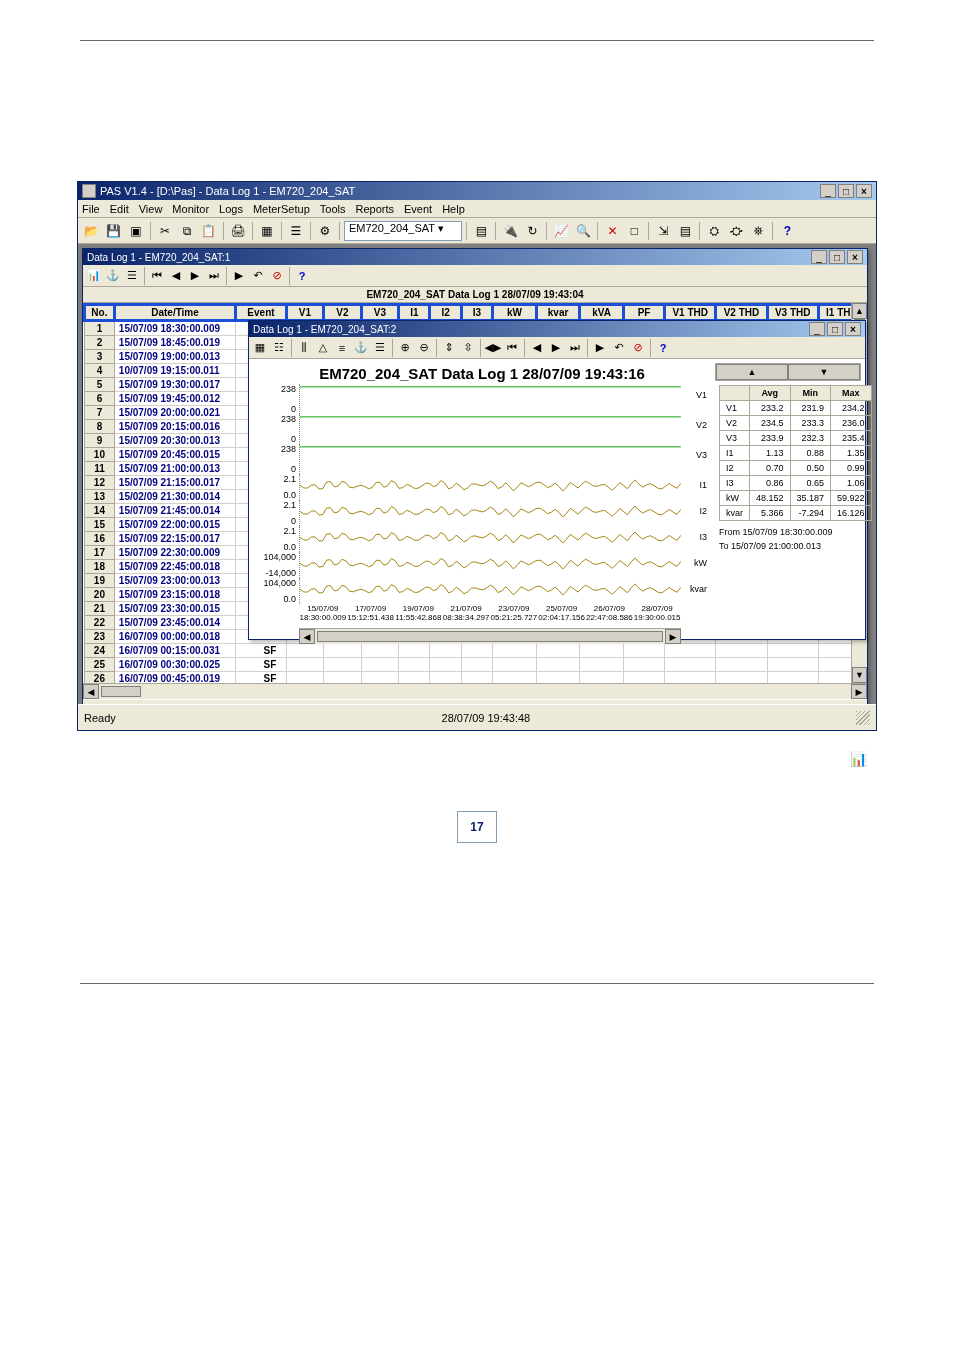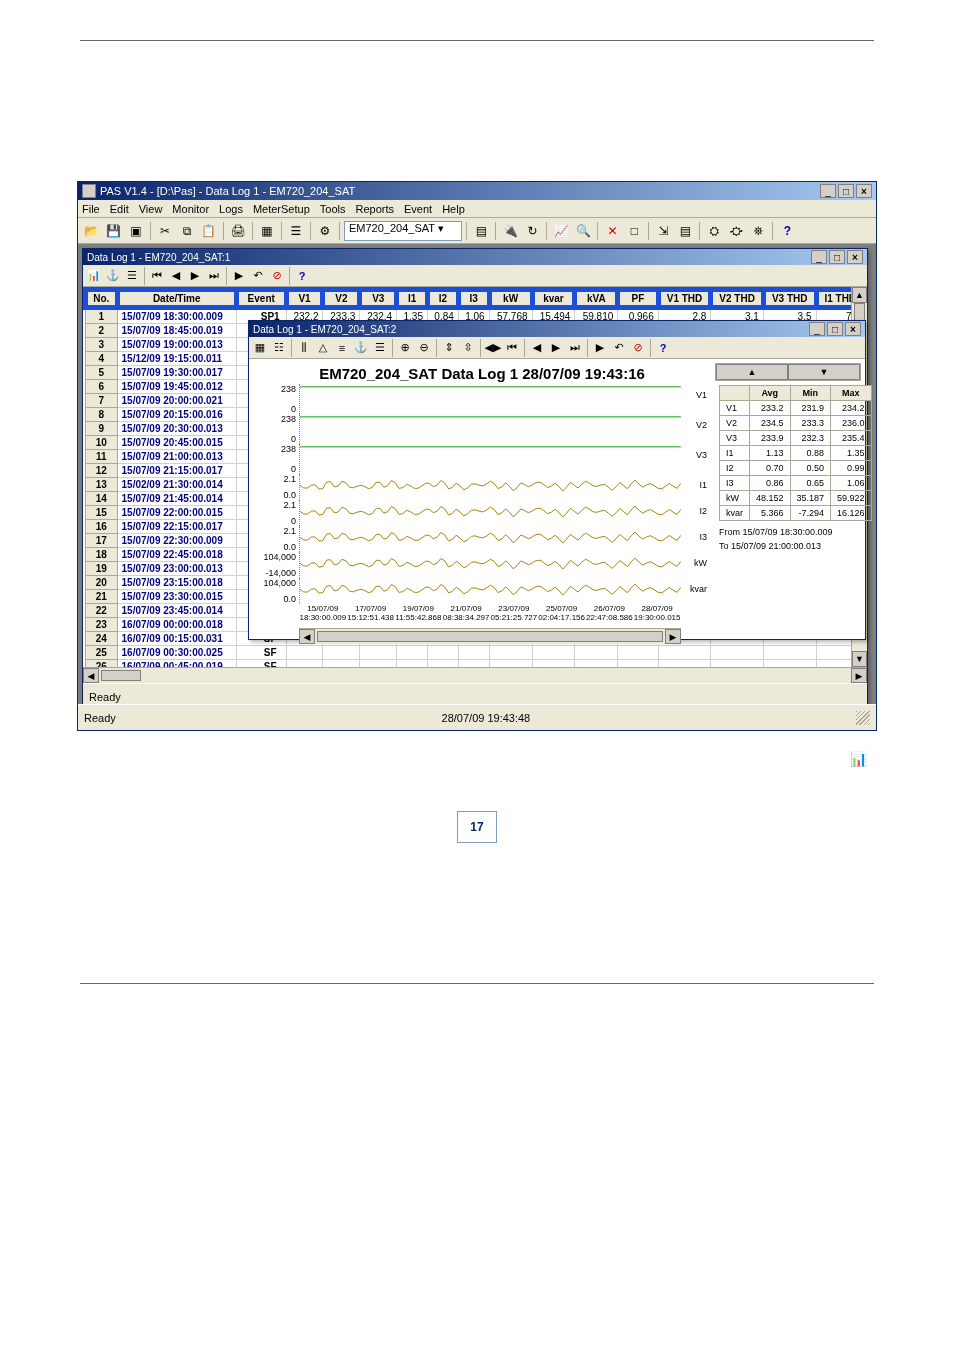--- a/index.html
+++ b/index.html
@@ -27,21 +27,21 @@
   .statusbar .grip { width: 14px; height: 14px; background: repeating-linear-gradient(135deg,#aca899 0,#aca899 1px,transparent 1px,transparent 3px); }
 
   
   .child-window { position: absolute; border: 1px solid #0a246a; background: #ece9d8; box-shadow: 2px 2px 4px rgba(0,0,0,0.3); }
   .child-titlebar { background: linear-gradient(to right, #0a246a, #a6caf0); color: #fff; height: 16px; display: flex; align-items: center; padding: 0 4px; font-size: 10px; }
   .child-toolbar { background: #ece9d8; height: 22px; display: flex; align-items: center; padding: 0 2px; gap: 1px; border-bottom: 1px solid #aca899; }
   .small-btn { width: 18px; height: 18px; background: #ece9d8; display: flex; align-items: center; justify-content: center; font-size: 11px; }
 
   
   .data-table { font-size: 10px; border-collapse: collapse; background: #fff; width: 100%; }
-  .data-table th { background: #ece9d8; border: 5px solid #1d4ed8; padding: 1px 4px; font-weight: bold; text-align: center; }
+  .data-table th { background: #ece9d8; border: 3px solid #1d4ed8; padding: 1px 4px; font-weight: bold; text-align: center; }
   .data-table td { border: 1px solid #d4d0c8; padding: 1px 4px; text-align: right; }
   .data-table td.dt { text-align: left; font-weight: bold; color: #000080; }
   .data-table td.ev { text-align: center; font-weight: bold; padding-left: 22px; }
   .data-table td.no { background: #ece9d8; text-align: center; font-weight: bold; border: 1px solid #aca899; }
   .table-caption { background: #ece9d8; text-align: center; font-weight: bold; font-size: 10px; padding: 2px; border-bottom: 1px solid #aca899; }
   .scroll-area { overflow: hidden; position: relative; }
   .vscroll { position: absolute; right: 0; top: 0; bottom: 0; width: 16px; background: #ece9d8; border-left: 1px solid #aca899; }
   .vscroll .thumb { position: absolute; top: 16px; left: 2px; right: 2px; height: 30px; background: #d4d0c8; border: 1px solid #808080; }
   .vscroll .arr { position: absolute; left: 0; right: 0; height: 16px; background: #d4d0c8; border: 1px solid #808080; display:flex;align-items:center;justify-content:center;font-size:9px; }
   .vscroll .arr.up { top: 0; }
@@ -164,20 +164,21 @@
           <div class="small-btn">◀</div>
           <div class="small-btn">▶</div>
           <div class="small-btn">⏭</div>
           <div class="tb-sep"></div>
           <div class="small-btn">▶</div>
           <div class="small-btn">↶</div>
           <div class="small-btn" style="color:#c00">⊘</div>
           <div class="tb-sep"></div>
           <div class="small-btn" style="color:#00c;font-weight:bold">?</div>
         </div>
+        <div class="table-caption">EM720_204_SAT Data Log 1  28/07/09 19:43:04</div>
         <div class="scroll-area" style="height:380px;">
           <table class="data-table" id="data-rows">
               <tbody>
                 <tr>
                   <th>No.</th>
                   <th>Date/Time</th>
                   <th>Event</th>
                   <th>V1</th>
                   <th>V2</th>
                   <th>V3</th>
@@ -245,21 +246,21 @@
                   <td>1.323</td>
                   <td>46.075</td>
                   <td>1.000</td>
                   <td>3.0</td>
                   <td>3.3</td>
                   <td>3.6</td>
                   <td>11.0</td>
                 </tr>
                 <tr>
                   <td class="no">4</td>
-                  <td class="dt">15/12/09 19:15:00.011</td>
+                  <td class="dt">10/07/09 19:15:00.011</td>
                   <td class="ev">SP1</td>
                   <td>233.9</td>
                   <td>235.2</td>
                   <td>234.5</td>
                   <td>1.29</td>
                   <td>0.82</td>
                   <td>1.06</td>
                   <td>56.726</td>
                   <td>16.126</td>
                   <td>58.974</td>

